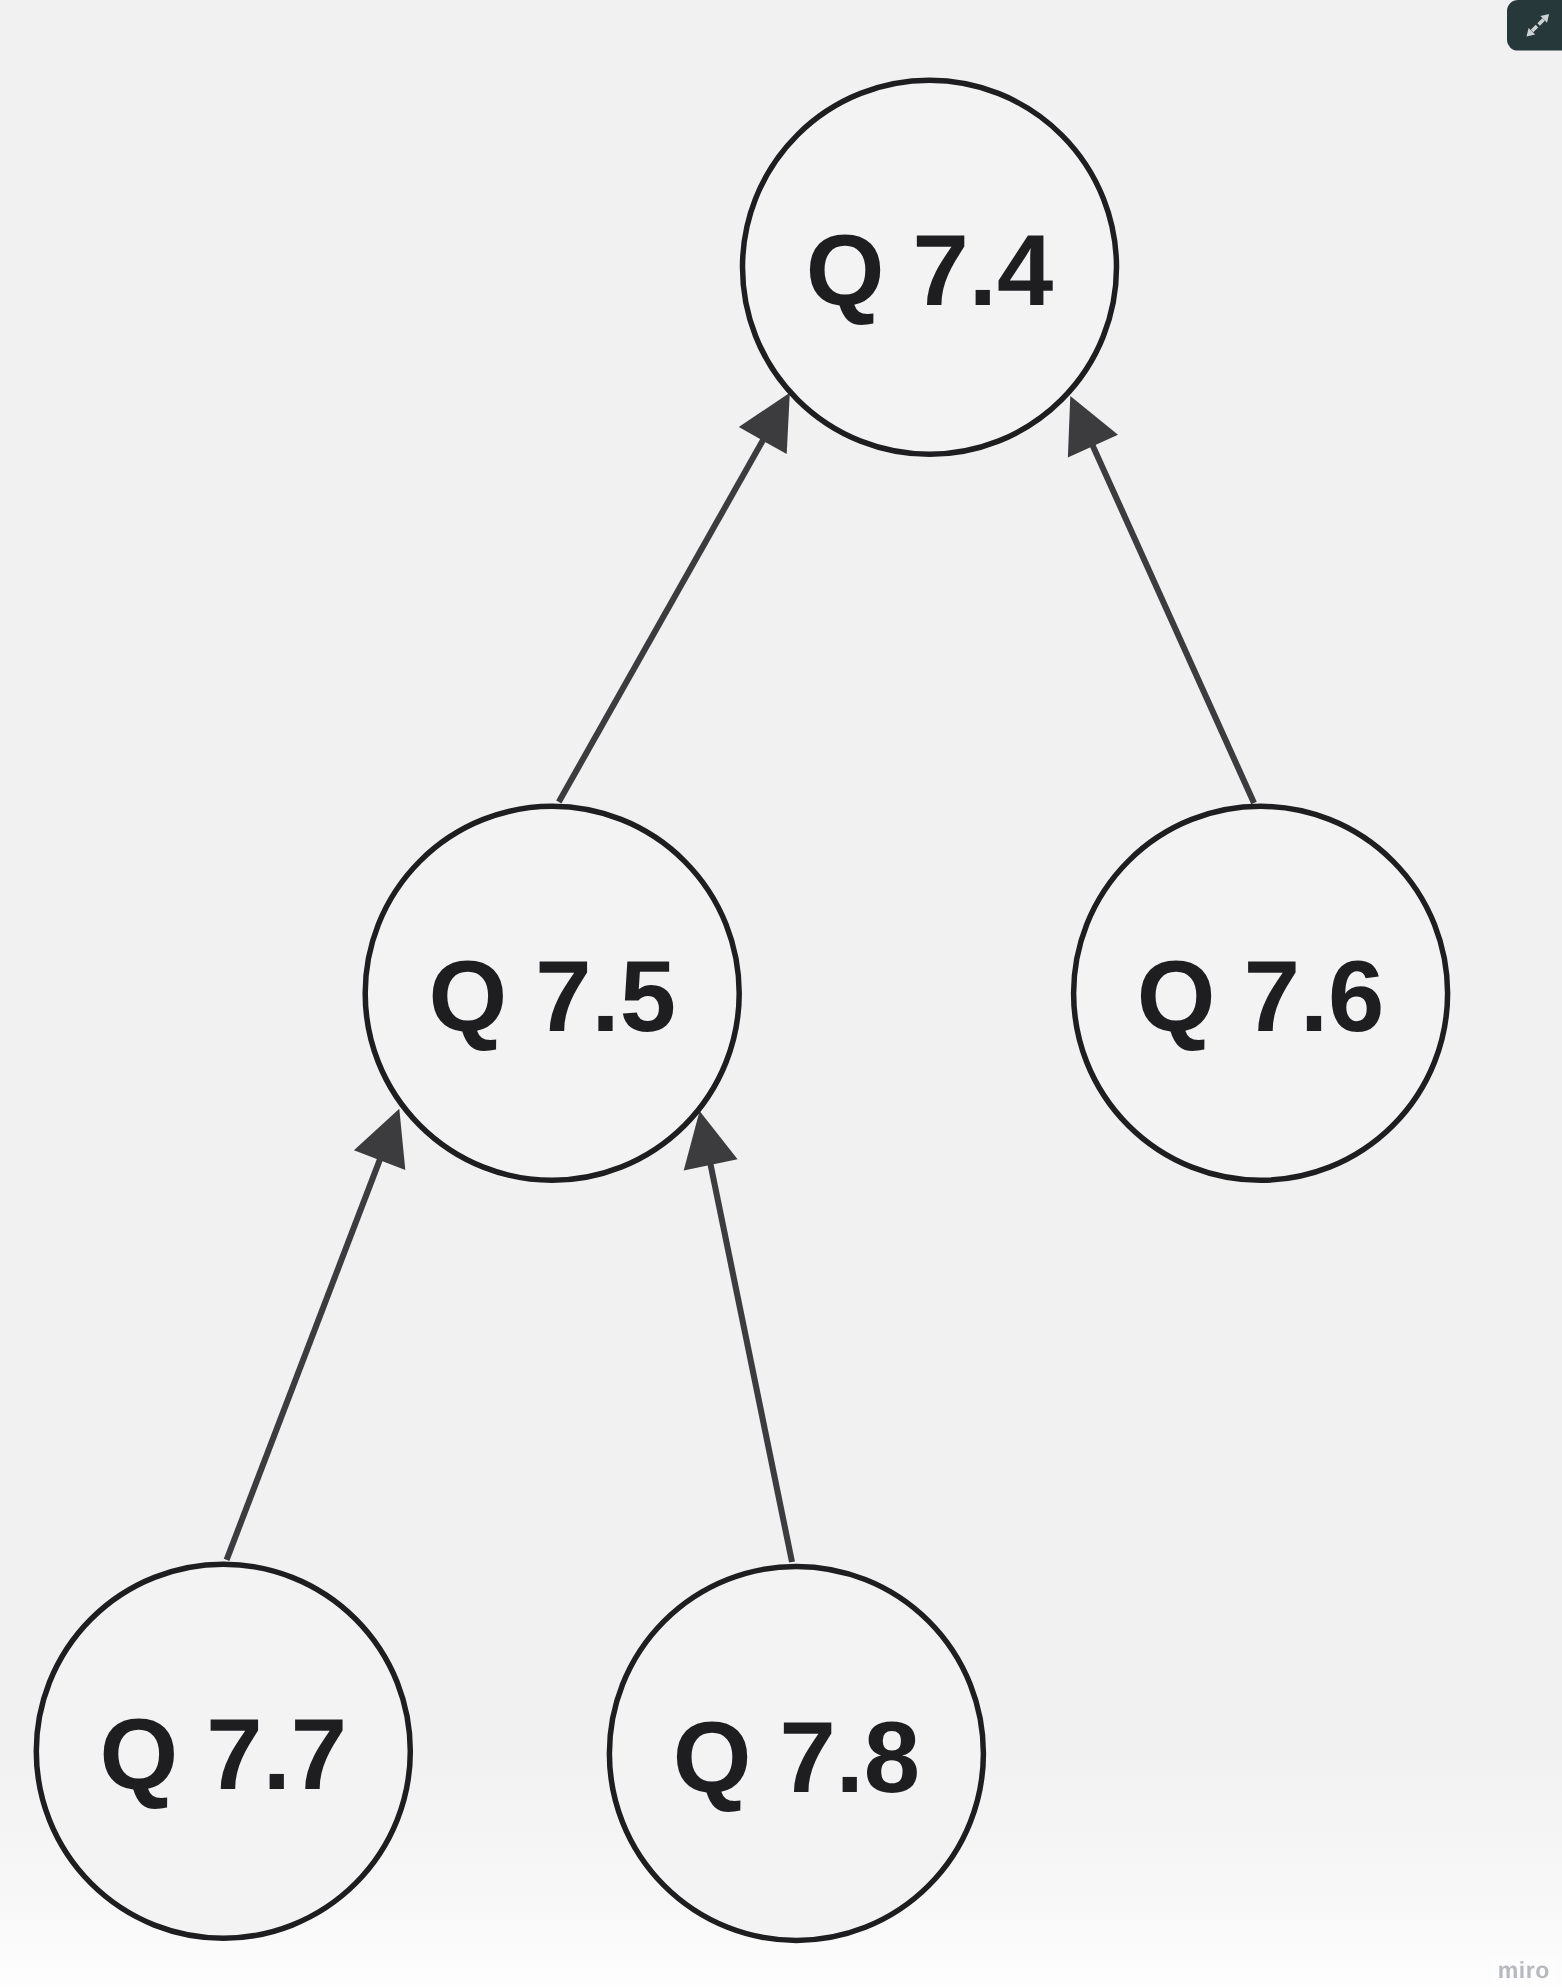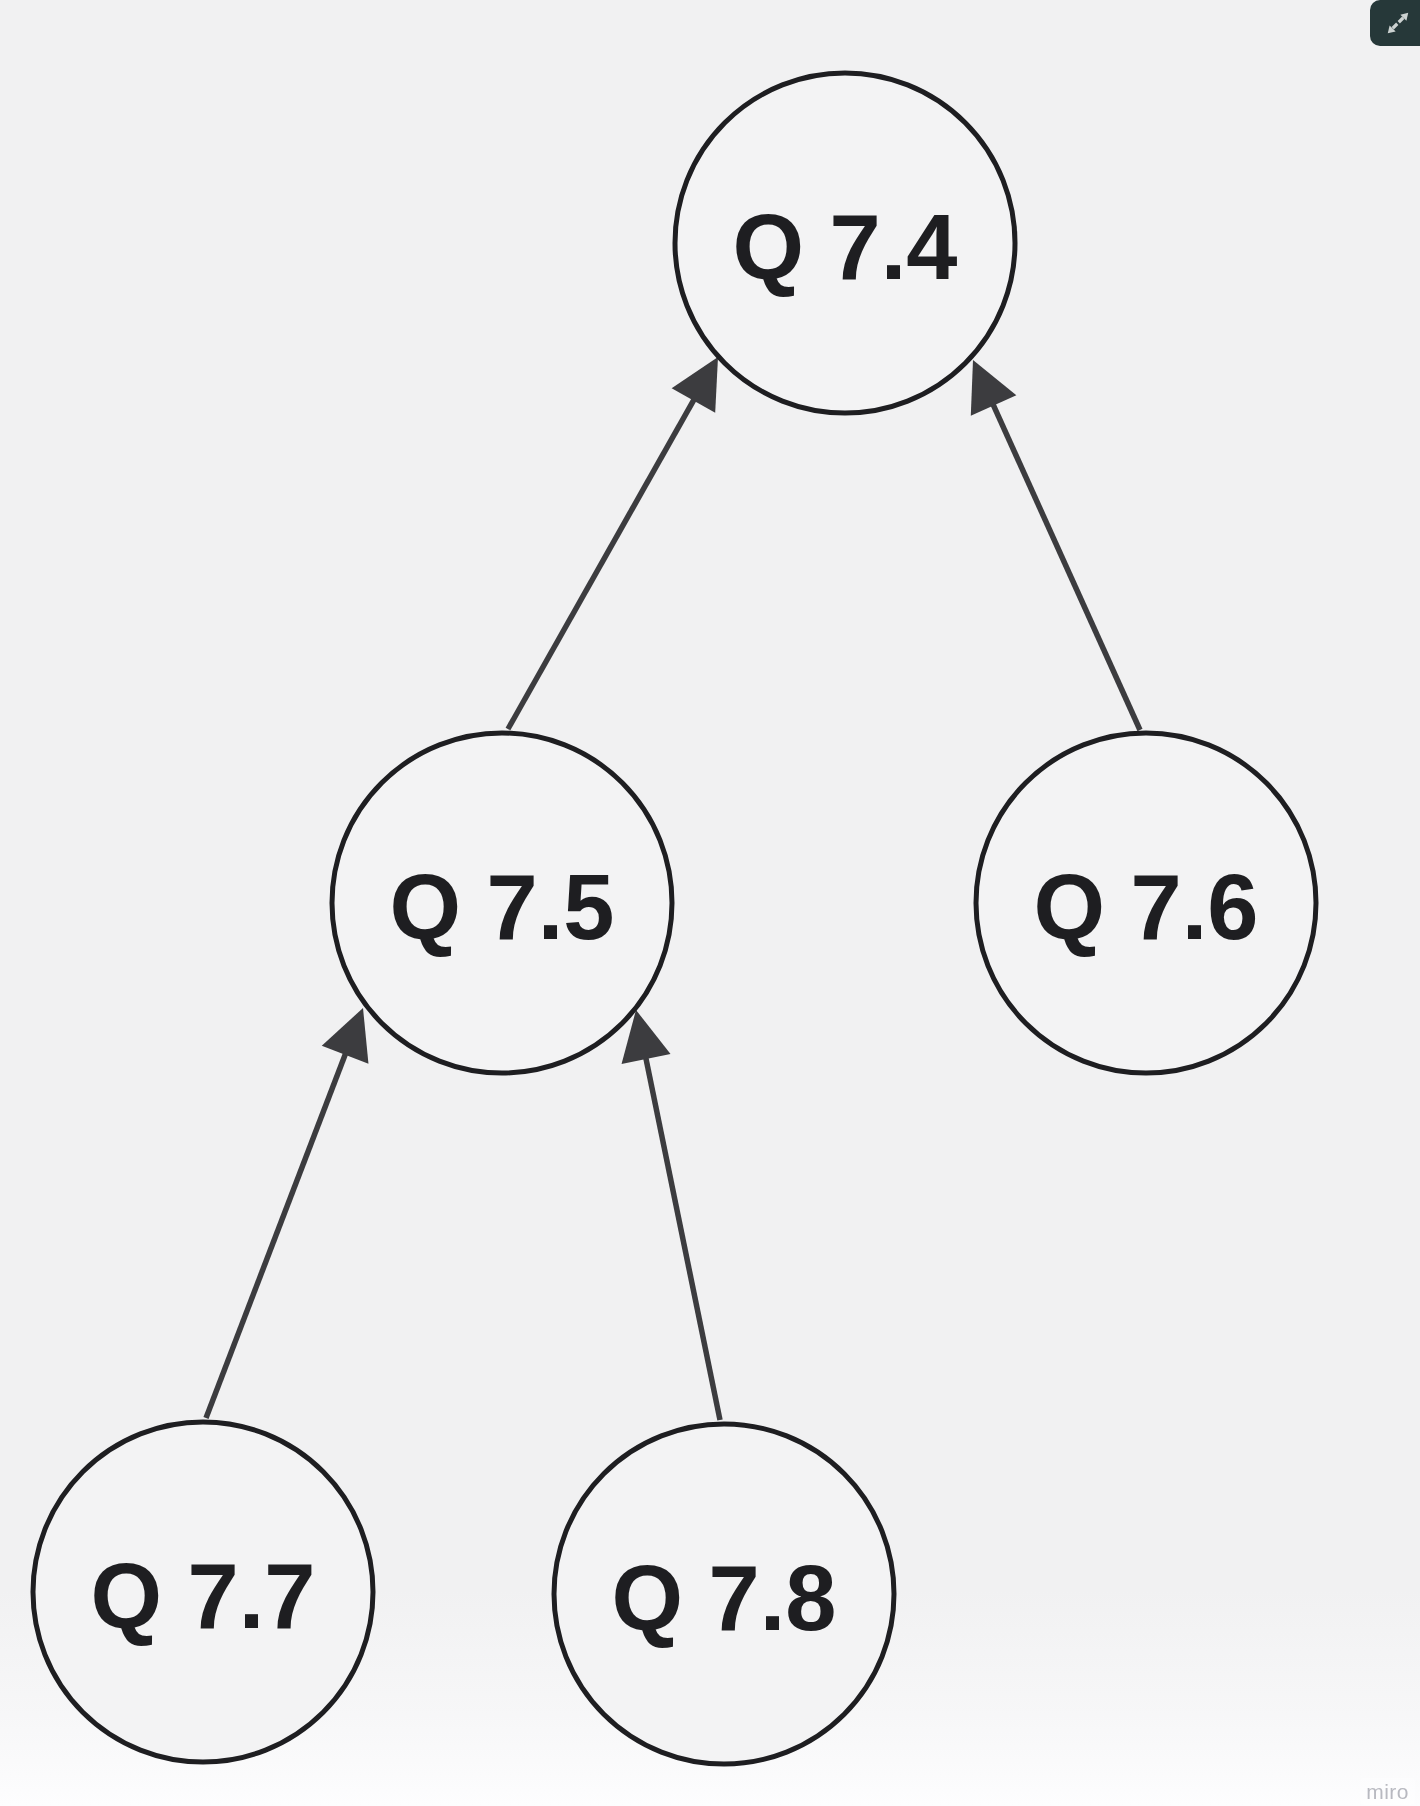--- a/index.html
+++ b/index.html
@@ -53,21 +53,21 @@
     display: block;
     margin-right: -6px;
   }
   .watermark {
     position: absolute;
     right: 5px;
     bottom: 1px;
     padding: 3px 6px;
     border-radius: 4px;
     background: rgba(255,255,255,0.35);
-    font-weight: 400;
+    font-weight: 700;
     font-size: 21px;
     letter-spacing: 0.5px;
     line-height: 1;
     user-select: none;
     margin-left: 23px;
   }
 </style>
 </head>
 <body style="background: linear-gradient(rgb(241, 241, 242) 0%, rgb(241, 241, 242) 88%, rgb(247, 247, 248) 95%, rgb(253, 253, 254) 100%);">
 

